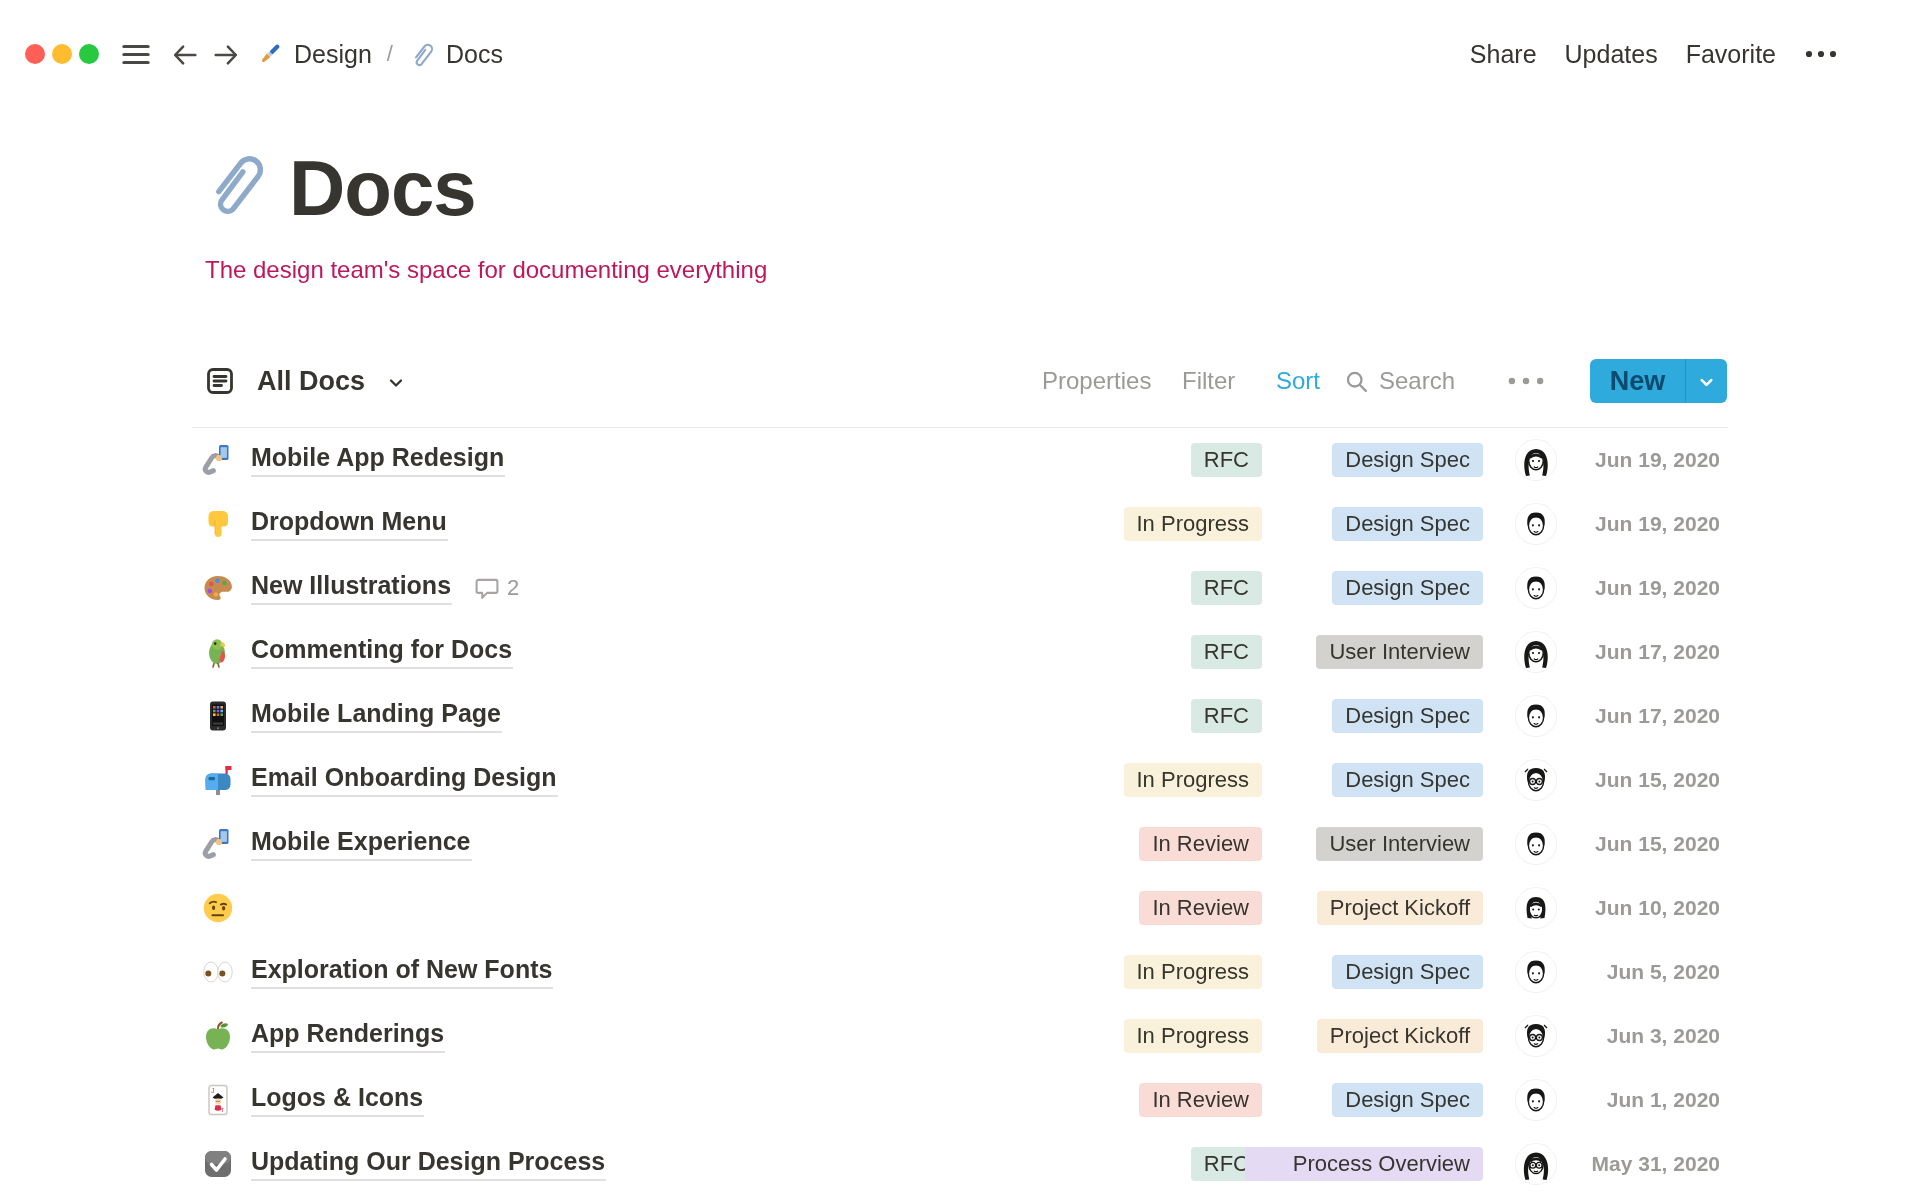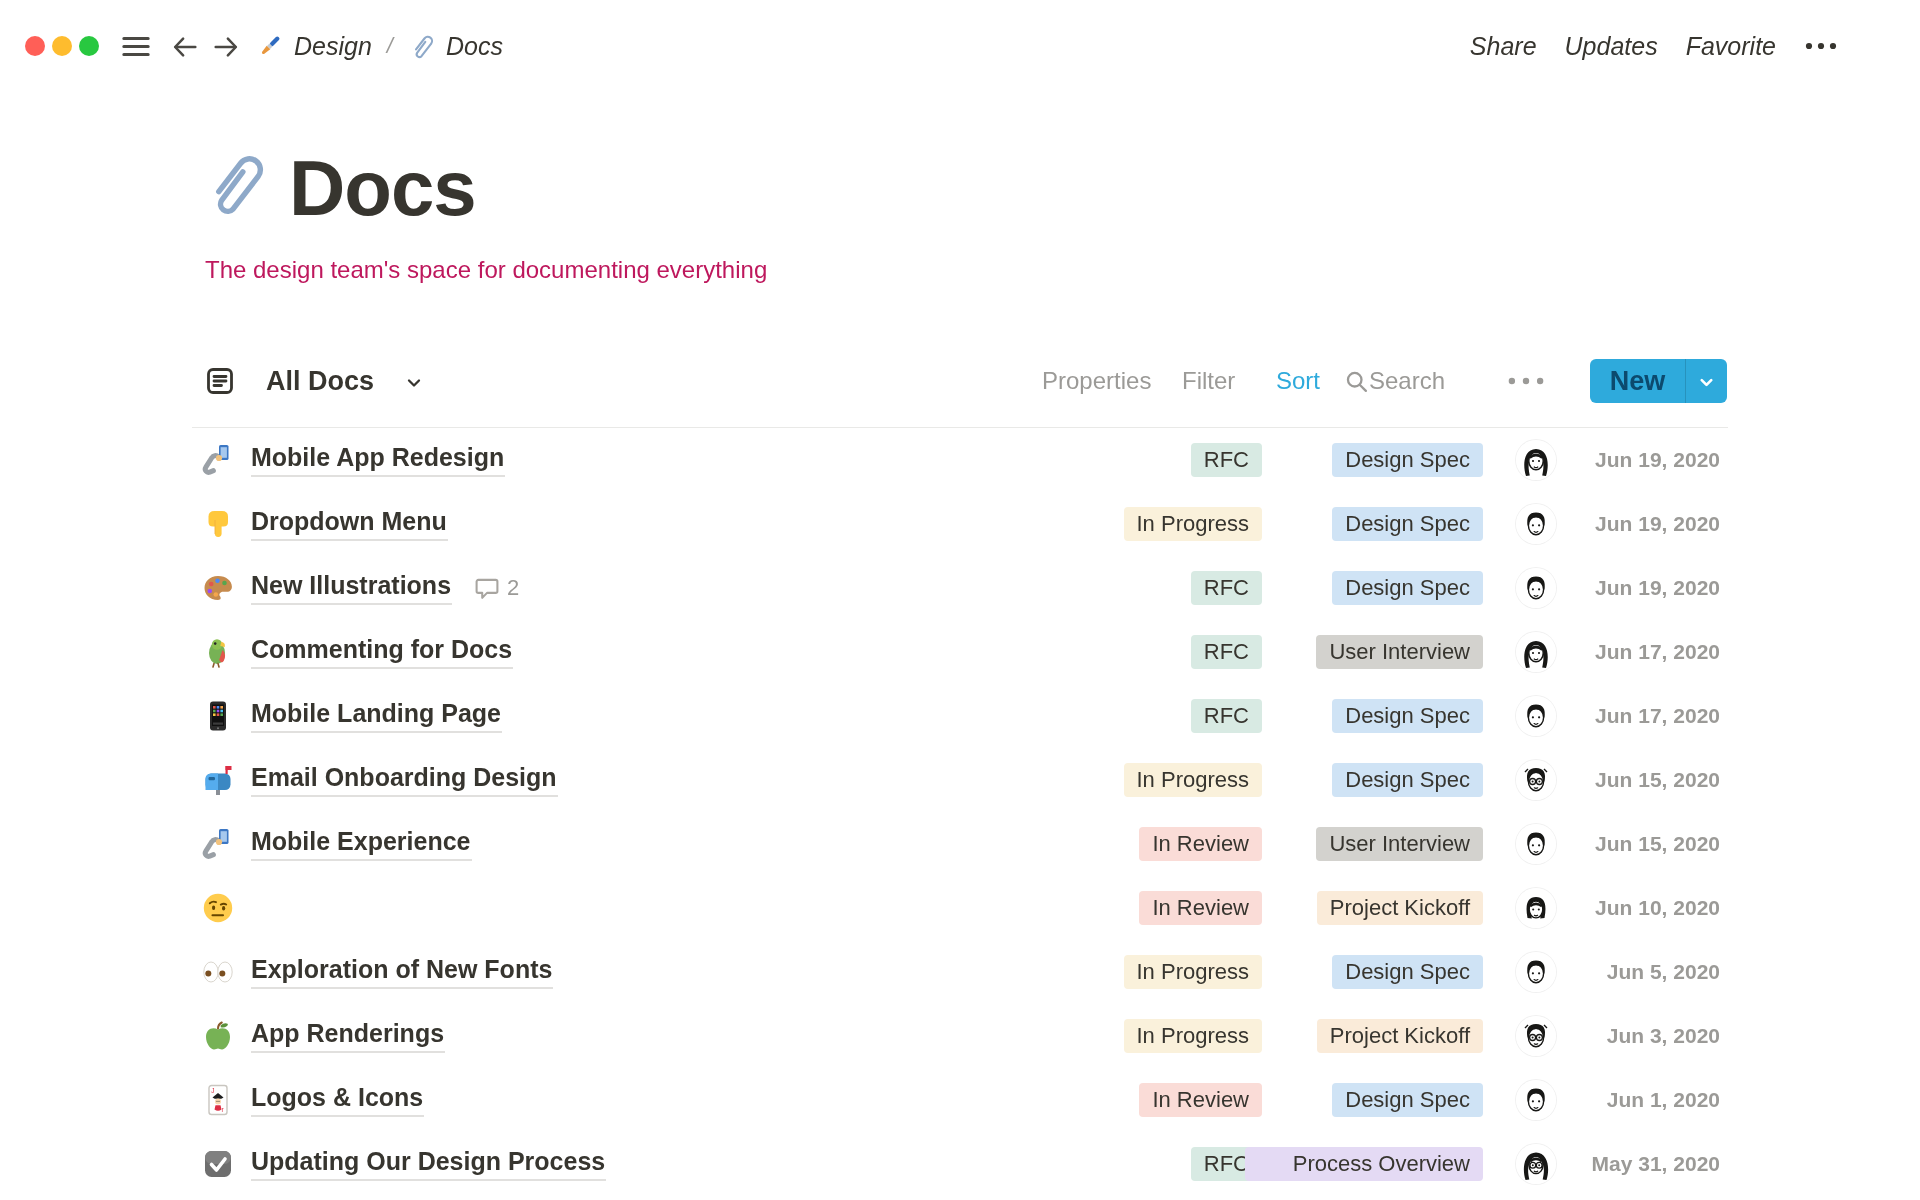--- a/index.html
+++ b/index.html
@@ -1,48 +1,48 @@
 <!DOCTYPE html>
 <html><head>
 <meta charset="utf-8">
 <style>
   * { margin:0; padding:0; box-sizing:border-box; }
   html,body { width:1920px; height:1200px; background:#fff; overflow:hidden;
     font-family:"Liberation Sans","DejaVu Sans",sans-serif; color:#37352F; position:relative; }
   .icon svg { display:block; width:100%; height:100%; }
 
   
-  .header { position:absolute; top:8px; left:0; width:1876px; height:76px; background:#fff;font-style:italic; }
+  .header { position:absolute; top:16px; left:0; width:1876px; height:76px; background:#fff; }
   .traffic { position:absolute; top:28px; left:25px; display:flex; gap:7px; }
   .light { width:20px; height:20px; border-radius:50%; }
   .menu-btn  { position:absolute; left:121px; top:27px; width:30px; height:23px; }
   .nav-back  { position:absolute; left:170px; top:24px; width:30px; height:30px; }
   .nav-fwd   { position:absolute; left:211px; top:24px; width:30px; height:30px; }
   .breadcrumb { position:absolute; left:256px; top:0; height:76px; display:flex; align-items:center; gap:13px; font-size:25px; }
   .crumb { display:flex; align-items:center; gap:11px; }
   .crumb-icon { width:27px; height:27px; }
   .crumb-sep { color:#9B9A97; font-size:22px; padding:0 2px; }
   .header-actions { position:absolute; right:38px; top:0; height:76px; display:flex; align-items:center; gap:28px; font-size:25px; }
   .dots-dark { width:34px; height:10px; }
 
   
   .page-icon { position:absolute; left:198px; top:146px; width:70px; height:76px; }
   .page-title { position:absolute; left:289px; top:143px; font-size:78px; font-weight:700; letter-spacing:-1px; color:#37352F; }
   .page-subtitle { position:absolute; left:205px; top:256px; font-size:24px; color:#be185d; }
 
   
   .toolbar { position:absolute; left:192px; top:356px; width:1536px; height:50px; }
-  .view-switcher { position:absolute; left:12px; top:0; height:50px; display:flex; align-items:center; gap:30px; font-size:27px; font-weight:700; cursor:default; }
+  .view-switcher { position:absolute; left:12px; top:0; height:50px; display:flex; align-items:center; gap:21px; font-size:27px; font-weight:700; cursor:default; }
   .view-icon { width:32px; height:32px; }
   .chev-sm { width:20px; height:20px; margin-top:3px; }
   .tb-item { position:absolute; top:0; height:50px; display:flex; align-items:center; font-size:24px; color:#9B9A97; }
   .tb-properties { left:850px; }
   .tb-filter { left:990px; }
   .tb-sort { left:1084px; color:#2EAADC; }
-  .tb-search { left:1152px; }
+  .tb-search { left:1152px; gap:10px; }
   .search-icon { width:25px; height:25px; }
   .tb-dots { left:1314px; width:40px; }
   .new-btn { position:absolute; left:1398px; top:3px; width:137px; height:44px; background:#2EAADC; border-radius:6px; display:flex; overflow:hidden; }
   .new-label { flex:1; display:flex; align-items:center; justify-content:center; color:#0c4a6e; font-size:27px; font-weight:700; }
   .new-divider { width:1px; height:100%; background:rgba(0,0,0,0.14); }
   .new-chevron { width:41px; display:flex; align-items:center; justify-content:center; }
   .chev-white { width:19px; height:19px; margin-top:2px; }
 
   .divider-line { position:absolute; left:192px; top:427px; width:1536px; height:1px; background:#E9E9E7; }
 

